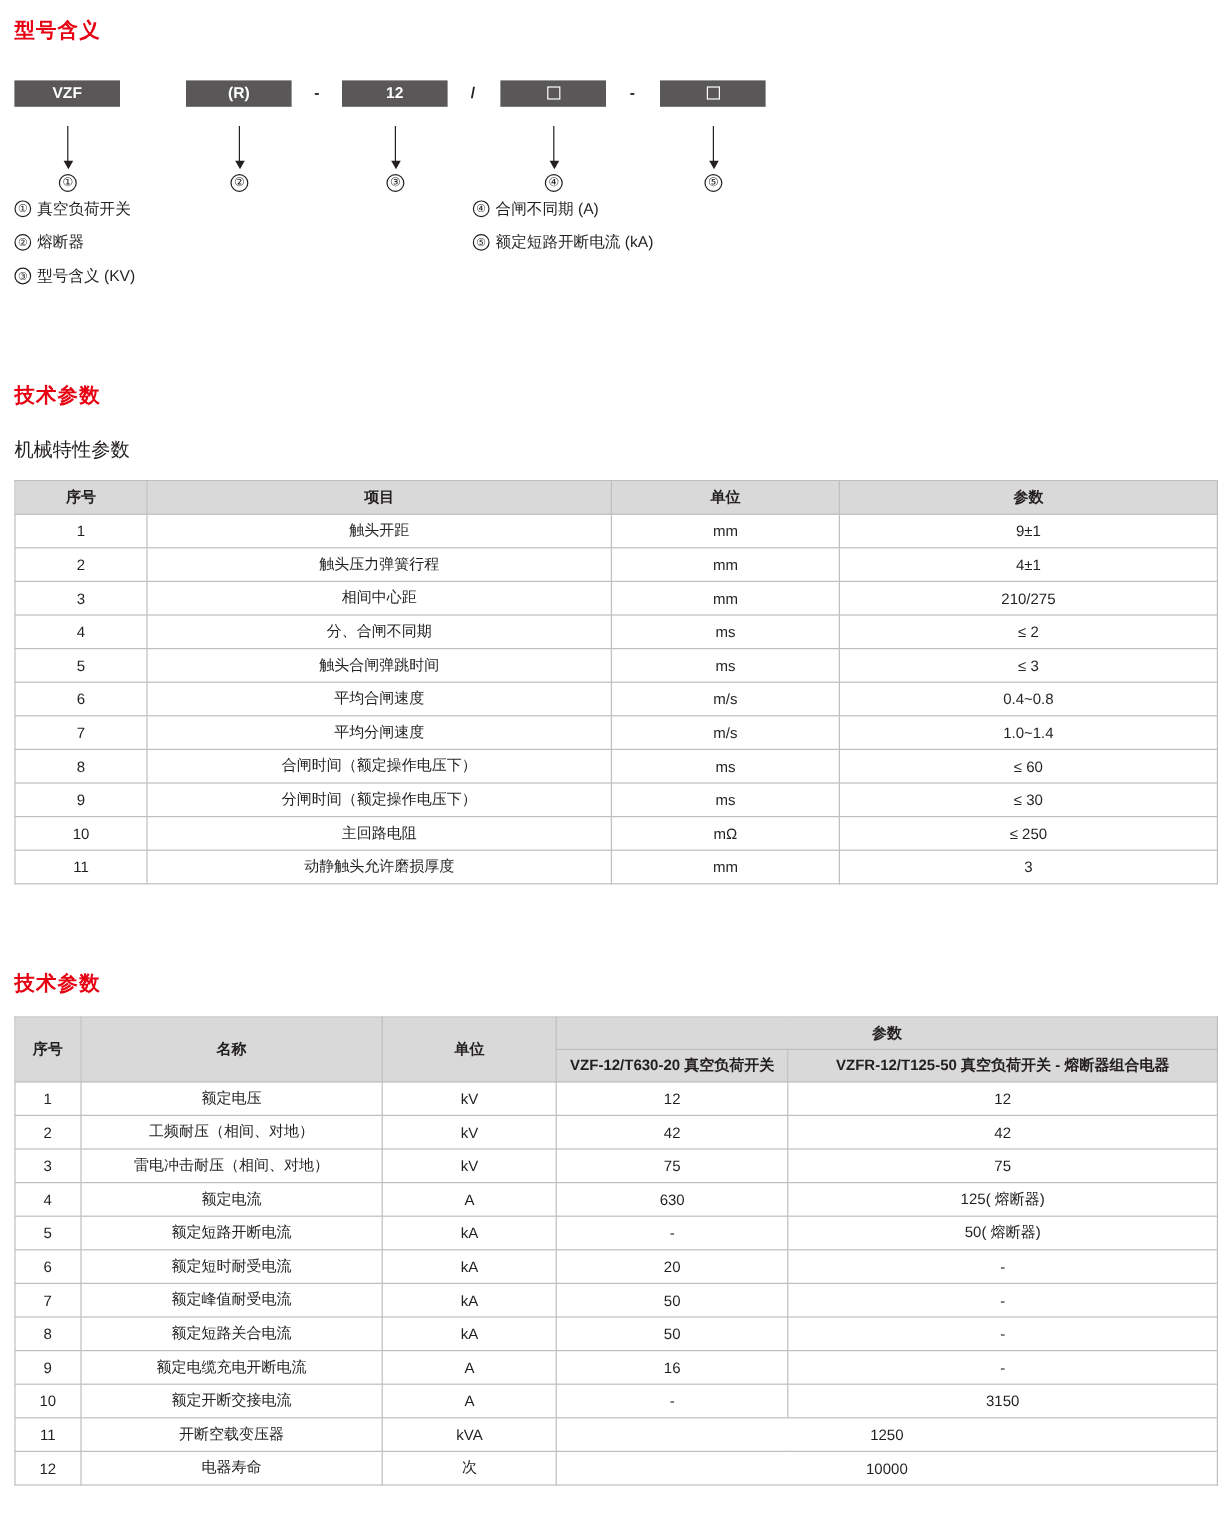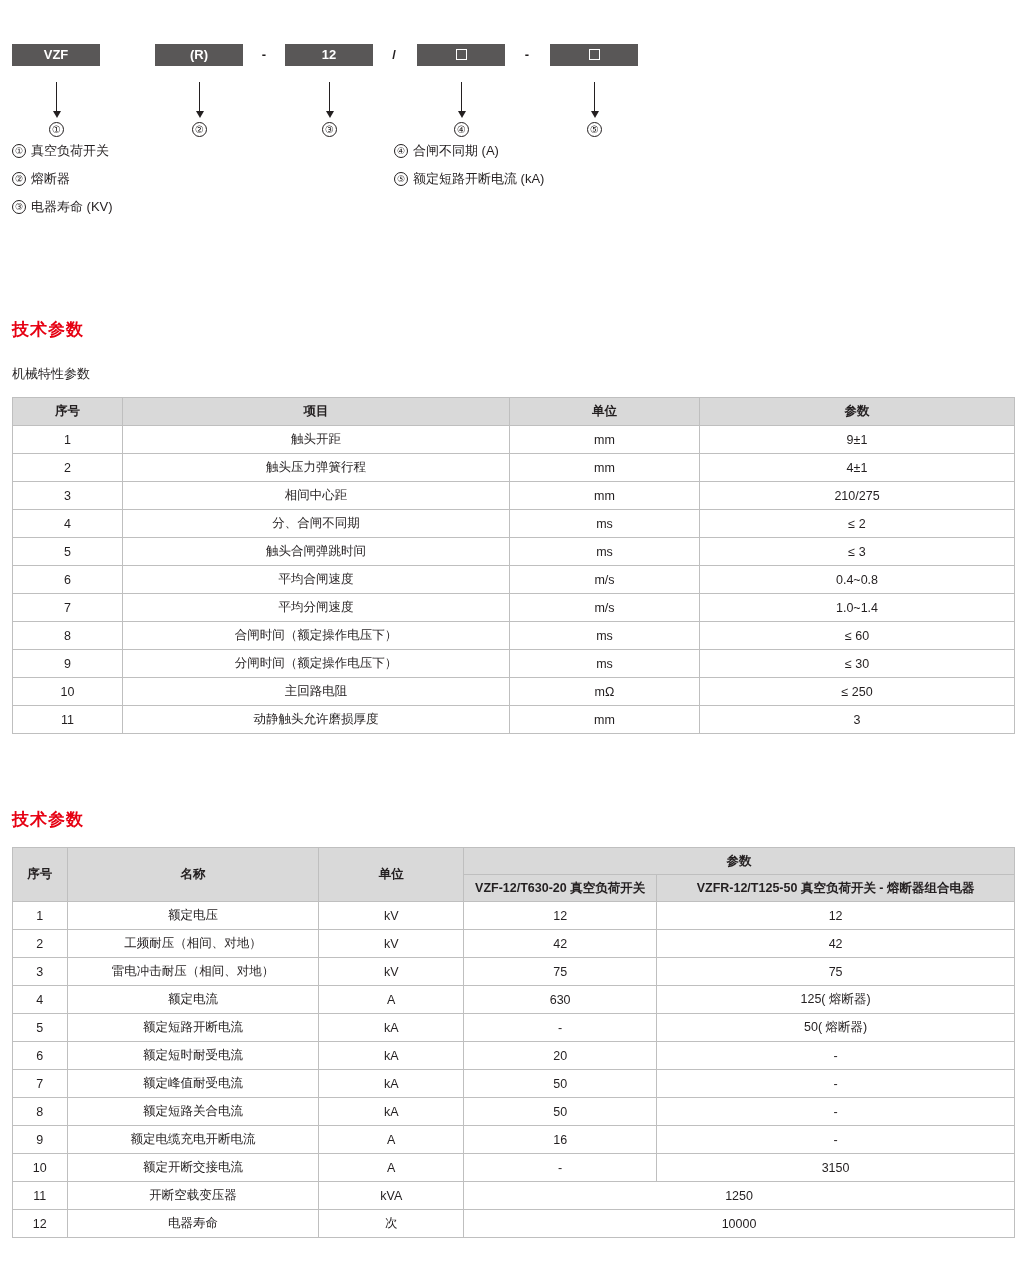--- a/index.html
+++ b/index.html
@@ -77,21 +77,21 @@
     border-radius: 50%;
     font-size: 9px;
     line-height: 13px;
     text-align: center;
     margin-right: 5px;
     vertical-align: 1px;
   }
   
   #tech1-section { position: absolute; left: 12px; top: 318px; width: 1003px; }
   #tech2-section { position: absolute; left: 12px; top: 808px; width: 1003px; }
-  .sub-label { font-size: 13px; margin-top: 24px; color: #231f20; }
+  .sub-label { font-size: 16px; margin-top: 24px; color: #231f20; }
   table { border-collapse: collapse; width: 100%; font-size: 12.5px; }
   table td, table th {
     border: 1px solid #bfbfbf;
     text-align: center;
     font-weight: normal;
     color: #231f20;
   }
   .t1 { margin-top: 14px; }
   .t1 thead th {
     background: #d9d9d9;
@@ -115,20 +115,21 @@
   .t2 .c-unit { width: 138px; }
   .t2 .c-p1 { width: 184px; }
   .t2 .c-p2 { width: 341px; margin-top: 45px; }
 </style>
 </head>
 <body>
 
 <div class="page">
 
   <div id="model-section">
+    <div class="section-title">型号含义</div>
 
     <div class="code-row" id="code-row">
         <div class="code-box" style="left: 0px; width: 88px;">VZF</div>
         <div class="code-box" style="left: 143px; width: 88px;">(R)</div>
         <div class="code-sep" style="left: 240px; width: 24px;">-</div>
         <div class="code-box" style="left: 273px; width: 88px;">12</div>
         <div class="code-sep" style="left: 370px; width: 24px;">/</div>
         <div class="code-box" style="left: 405px; width: 88px;"><span class="sq"></span></div>
         <div class="code-sep" style="left: 503px; width: 24px;">-</div>
         <div class="code-box" style="left: 538px; width: 88px;"><span class="sq"></span></div>
@@ -143,21 +144,21 @@
         <div class="num-circle" style="left: 310px; top: 40px;">③</div>
         <div class="arrow" style="left: 449px;"></div>
         <div class="num-circle" style="left: 442px; top: 40px;">④</div>
         <div class="arrow" style="left: 582px;"></div>
         <div class="num-circle" style="left: 575px; top: 40px;">⑤</div>
       </div>
 
     <div class="legend" id="legend">
         <div class="legend-item" style="left: 0px; top: 0px;"><span class="c">①</span><span>真空负荷开关</span></div>
         <div class="legend-item" style="left: 0px; top: 28px;"><span class="c">②</span><span>熔断器</span></div>
-        <div class="legend-item" style="left: 0px; top: 56px;"><span class="c">③</span><span>电器寿命 (KV)</span></div>
+        <div class="legend-item" style="left: 0px; top: 56px;"><span class="c">③</span><span>型号含义 (KV)</span></div>
         <div class="legend-item" style="left: 382px; top: 0px;"><span class="c">④</span><span>合闸不同期 (A)</span></div>
         <div class="legend-item" style="left: 382px; top: 28px;"><span class="c">⑤</span><span>额定短路开断电流 (kA)</span></div>
       </div>
   </div>
 
   <div id="tech1-section">
     <div class="section-title">技术参数</div>
     <div class="sub-label">机械特性参数</div>
 
     <table class="t1">

